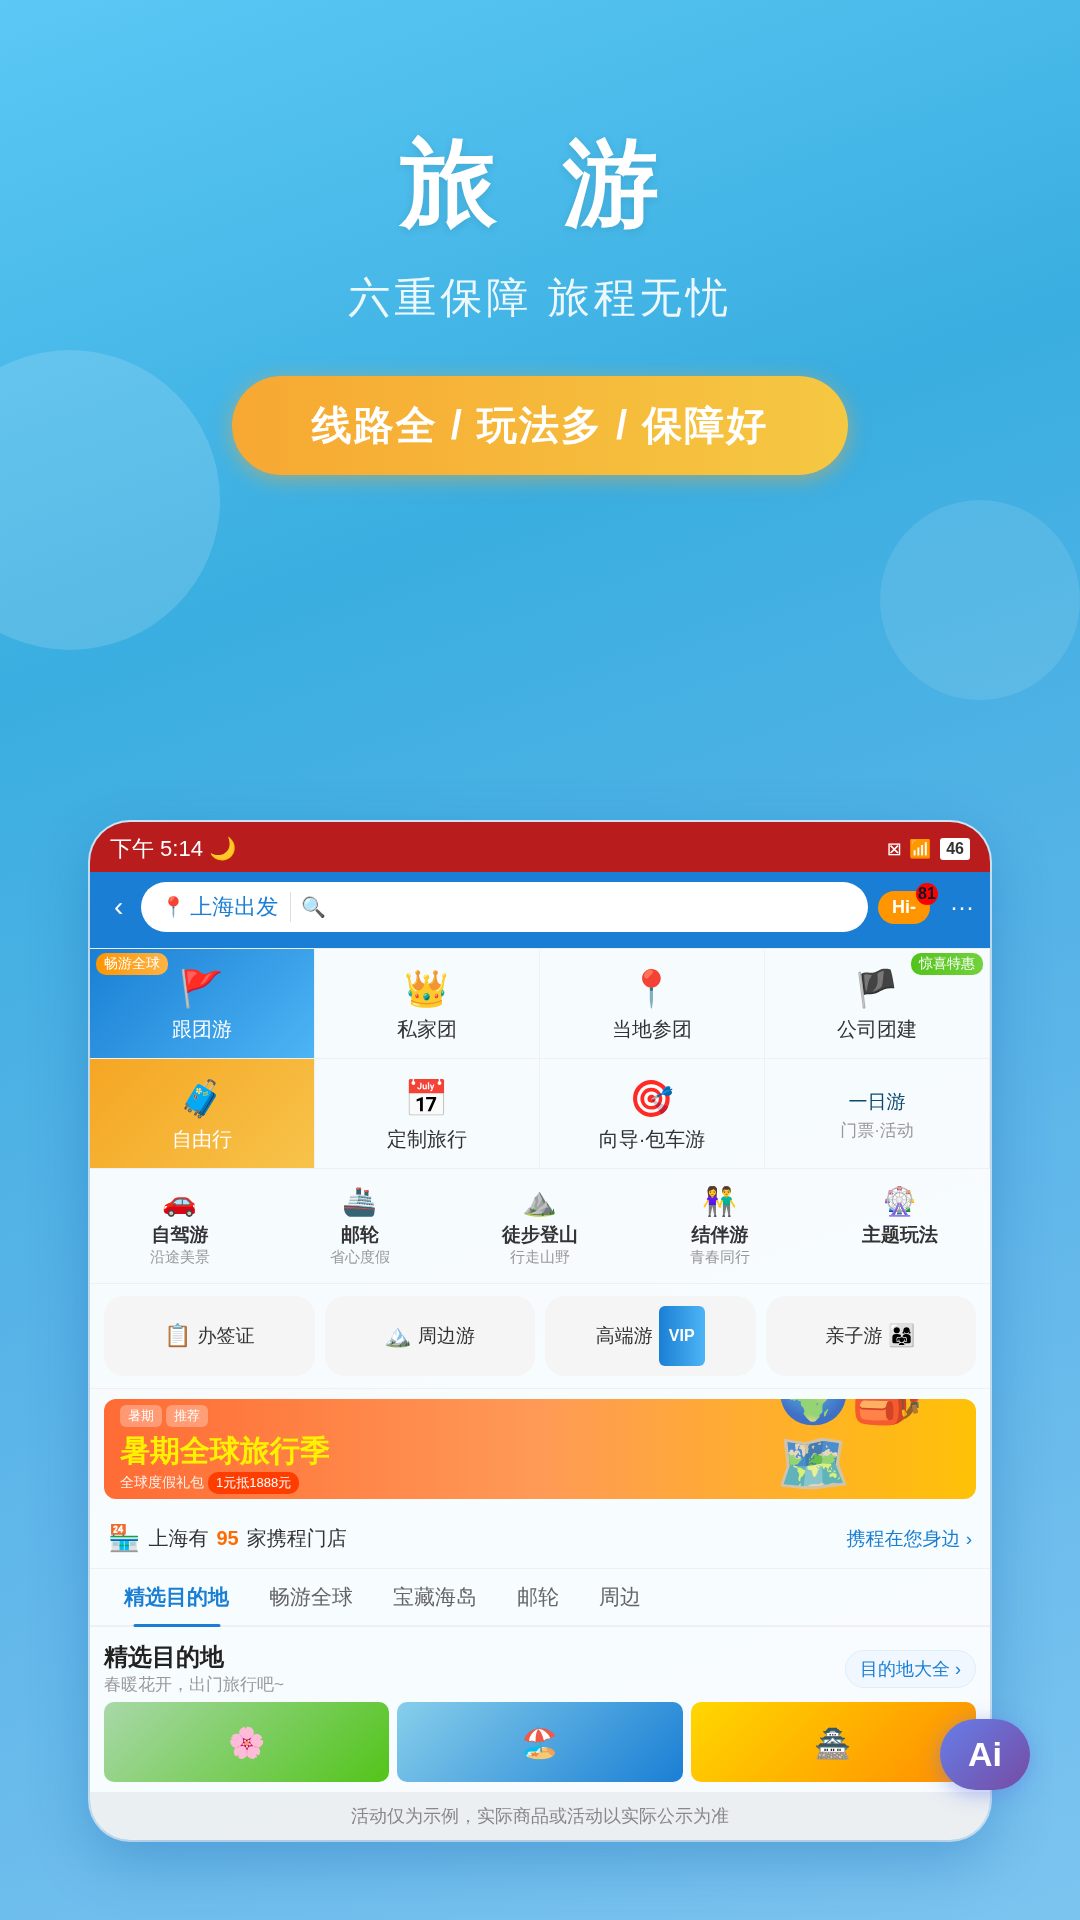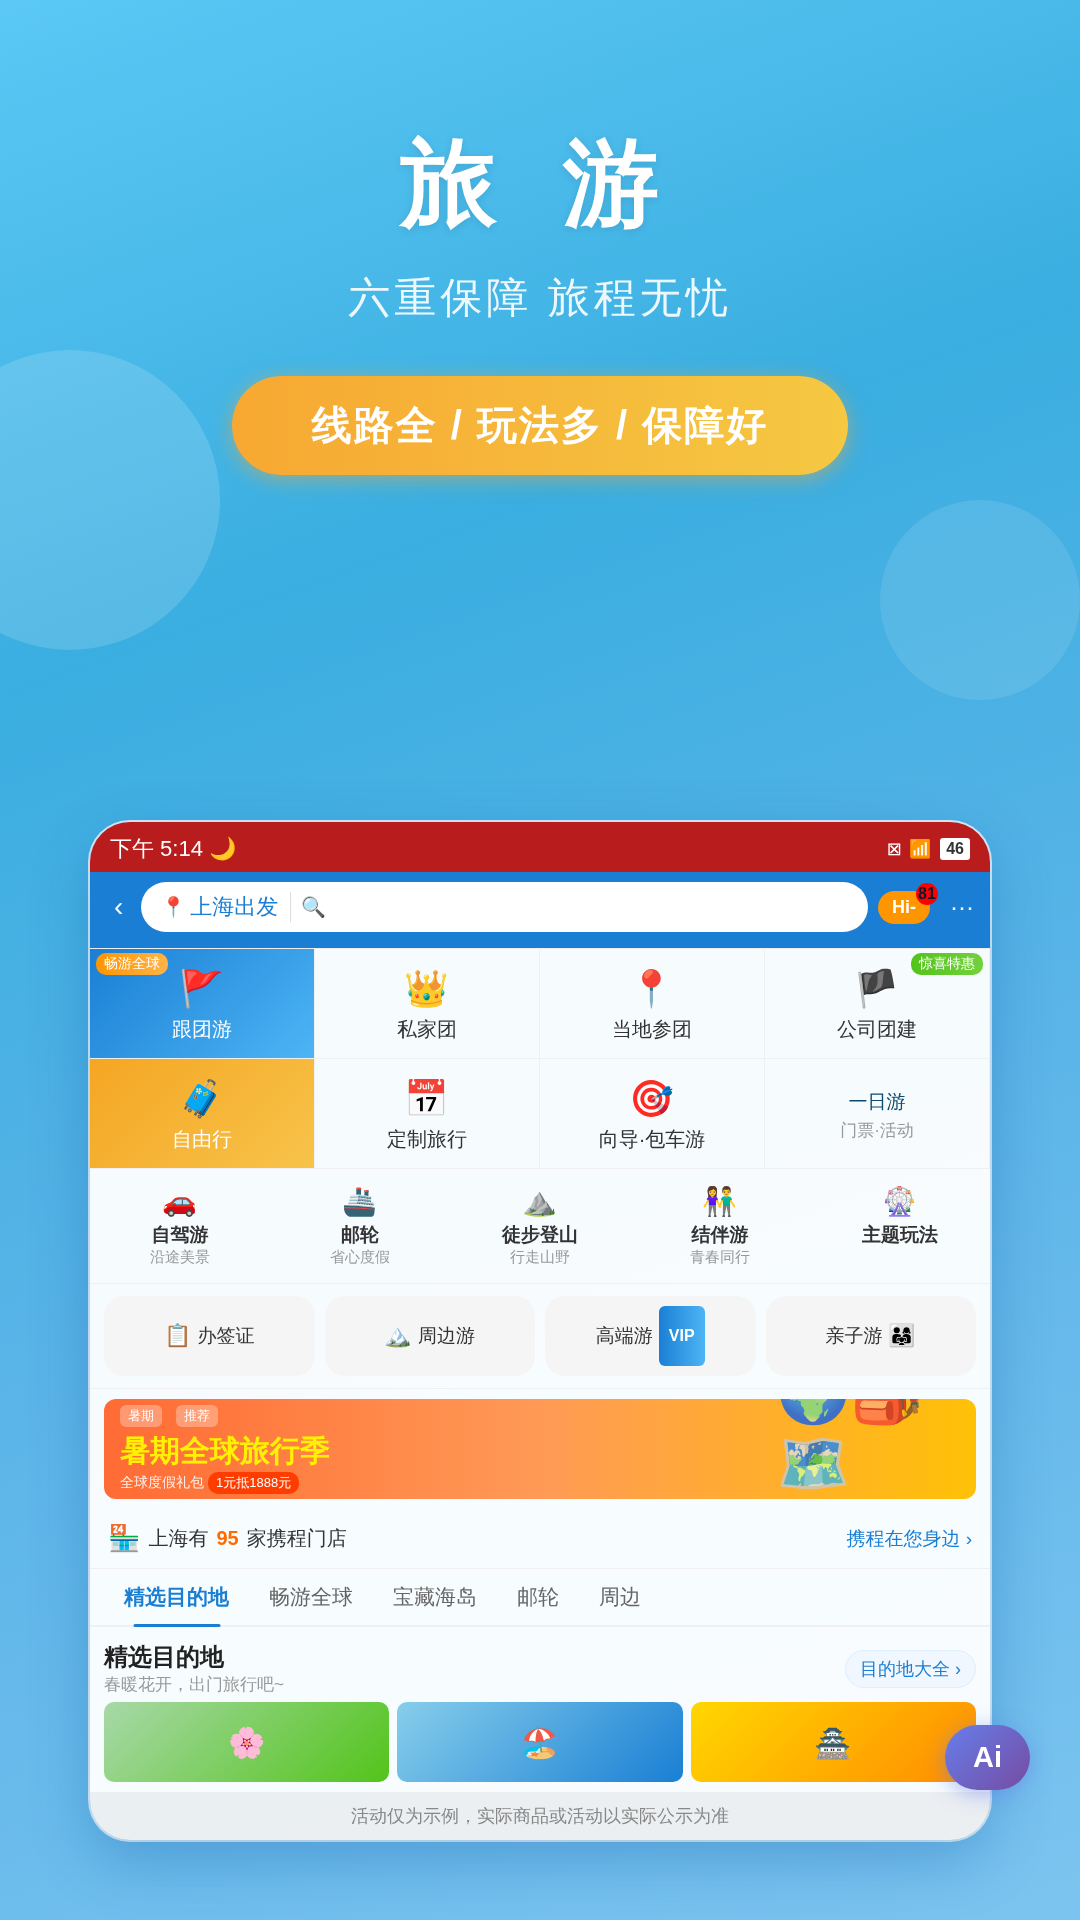--- a/index.html
+++ b/index.html
@@ -442,21 +442,21 @@
 
     
     .ai-float-btn {
       position: absolute;
       right: 50px;
       bottom: 130px;
       background: linear-gradient(135deg, #667eea, #764ba2);
       border-radius: 50px;
       padding: 16px 28px;
       color: white;
-      font-size: 29px;
+      font-size: 34px;
       font-weight: bold;
       box-shadow: 0 4px 20px rgba(102,126,234,0.5);
       z-index: 10;
       cursor: pointer;
     }
 
     
     .deco-circle-1 {
       position: absolute;
       width: 300px; height: 300px;
@@ -598,21 +598,21 @@
         <span class="tag-vip">VIP</span>
       </div>
       <div class="tag-item">
         <span>亲子游</span>
         <span class="tag-icon">👨‍👩‍👧</span>
       </div>
     </div>
 
     <div class="banner">
       <div>
-        <div style="display:flex; align-items:center; gap:14px; margin-bottom:4px;">
+        <div style="display:flex; align-items:center; gap:4px; margin-bottom:4px;">
           <span style="background:rgba(255,255,255,0.3); color:white; font-size:13px; padding:2px 8px; border-radius:6px;">暑期</span>
           <span style="background:rgba(255,255,255,0.3); color:white; font-size:13px; padding:2px 8px; border-radius:6px;">推荐</span>
         </div>
         <div class="banner-main">暑期全球旅行季</div>
         <div style="color:rgba(255,255,255,0.9); font-size:14px; display:flex; align-items:center; gap:4px;">
           <span>全球度假礼包</span>
           <span style="background:#ff3d00; color:white; border-radius:10px; padding:2px 8px; font-size:13px;">1元抵1888元</span>
         </div>
       </div>
       <div class="banner-img-placeholder">🌍🎒🗺️</div>

